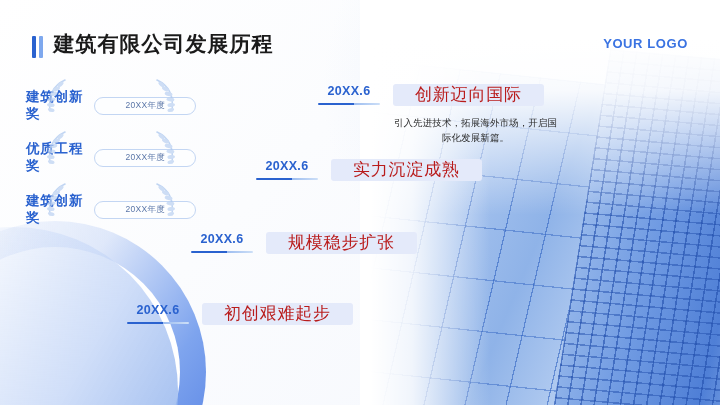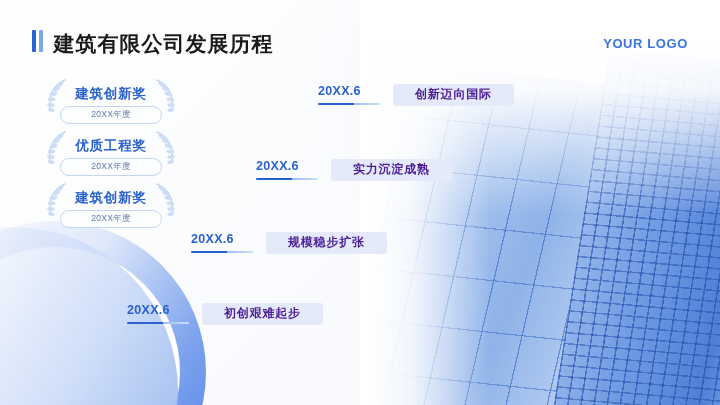--- a/index.html
+++ b/index.html
@@ -136,21 +136,21 @@
     left: 0; top: 0; bottom: 0;
     width: 130px;
     background: linear-gradient(to right, #ffffff 8%, rgba(255,255,255,0.85) 40%, rgba(255,255,255,0) 100%);
   }
 
   
   .header {
     position: absolute;
     left: 32px; top: 30px;
     display: flex;
-    align-items: flex-start;
+    align-items: flex-end;
     gap: 11px;
   }
   .title-bars {
     display: flex;
     align-items: center;
     gap: 2.5px;
     height: 22px;
   }
   .title-bars i {
     display: block;
@@ -180,23 +180,23 @@
   .awards {
     position: absolute;
     left: 26px;
     top: 78px;
     width: 170px;
   }
   .award {
     position: relative;
     height: 52px;
     display: flex;
-    flex-direction: column;
+    flex-direction: row;
     align-items: center;
-    justify-content: center;
+    justify-content: flex-end;
   }
   .award-name {
     font-size: 13.5px;
     font-weight: bold;
     color: #2a62cf;
     letter-spacing: 0.8px;
     line-height: 17px;
     margin-top: 1px;
   }
   .award-badge {
@@ -223,20 +223,21 @@
   
   .timeline {
     position: absolute;
     left: 0; top: 0;
     width: 720px; height: 405px;
     pointer-events: none;
   }
   .tl-item {
     position: absolute;
     pointer-events: auto;
+    text-align: center;
   }
   .tl-head {
     display: flex;
     align-items: flex-start;
     gap: 13px;
   }
   .tl-date-wrap {
     display: flex;
     flex-direction: column;
     width: 62px;
@@ -251,23 +252,23 @@
   }
   .tl-rule {
     margin-top: 4px;
     height: 2.2px;
     width: 62px;
     background: linear-gradient(to right, #2a62cf 0%, #2a62cf 58%, #9dbdf0 58%, #cddff7 100%);
     border-radius: 2px;
   }
   .tl-chip {
     background: #e4eafa;
-    color: #4c1d95;
-    font-size: 12px;
-    font-weight: bold;
+    color: #b91c1c;
+    font-size: 17px;
+    font-weight: normal;
     letter-spacing: 0.8px;
     padding: 3px 22px 4px 22px;
     border-radius: 3px;
     white-space: nowrap;
     line-height: 15px;
   }
   .tl-desc {
     margin-top: 9px;
     margin-left: 75px;
     font-size: 9.5px;
@@ -411,20 +412,21 @@
   <div class="timeline">
 
     <div class="tl-item tl-1">
       <div class="tl-head">
         <div class="tl-date-wrap">
           <span class="tl-date">20XX.6</span>
           <span class="tl-rule"></span>
         </div>
         <span class="tl-chip">创新迈向国际</span>
       </div>
+      <div class="tl-desc">引入先进技术，拓展海外市场，开启国际化发展新篇。</div>
     </div>
 
     <div class="tl-item tl-2">
       <div class="tl-head">
         <div class="tl-date-wrap">
           <span class="tl-date">20XX.6</span>
           <span class="tl-rule"></span>
         </div>
         <span class="tl-chip">实力沉淀成熟</span>
       </div>

